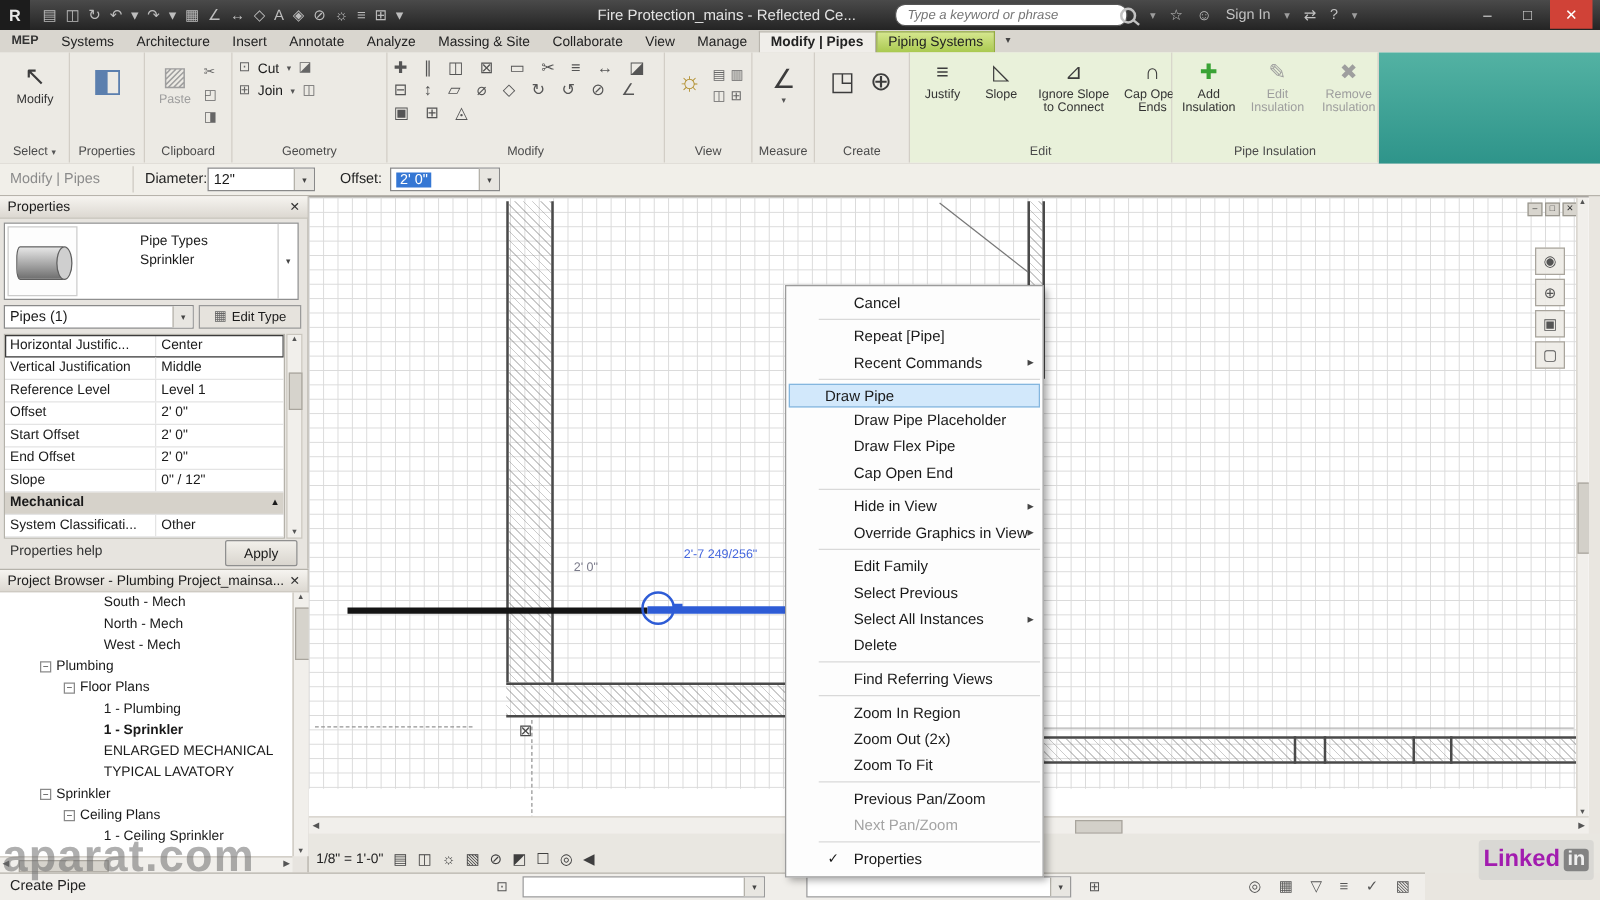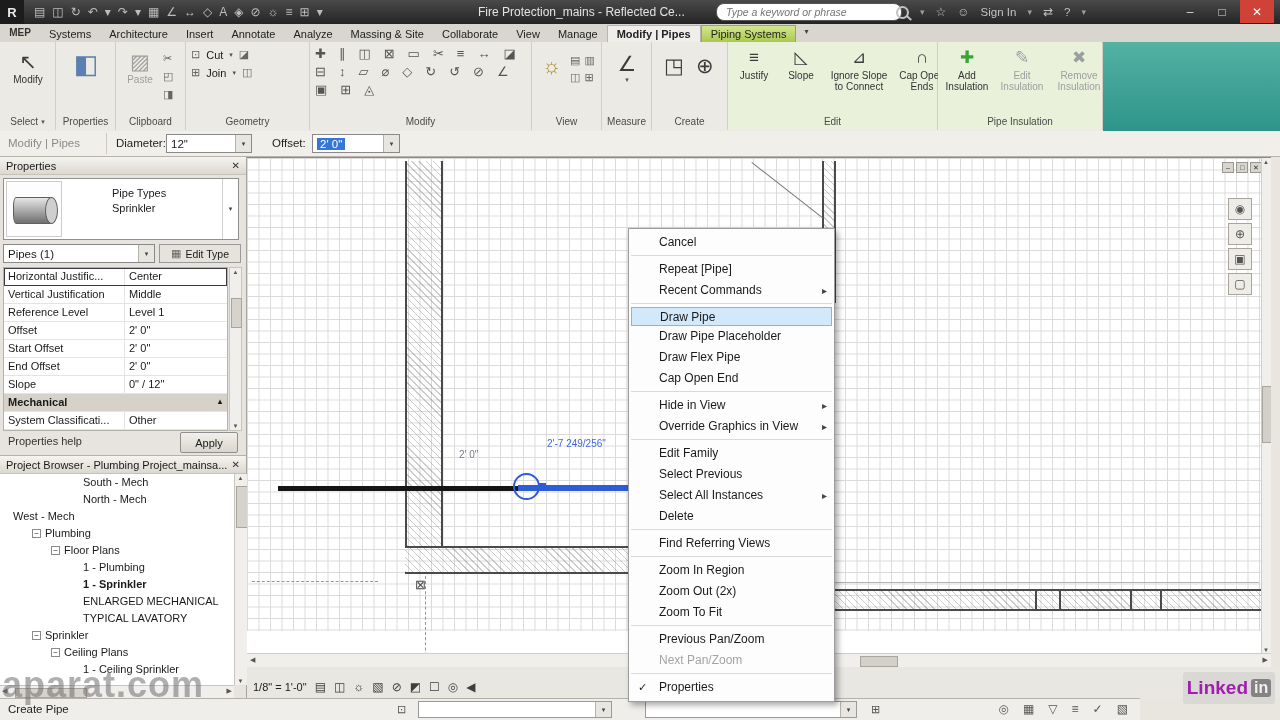--- a/index.html
+++ b/index.html
@@ -162,21 +162,21 @@
   .sb-msg{position:absolute;left:8px;top:4px;font-size:11.5px;color:#222;}
   .sb-combo{position:absolute;top:2px;height:17px;background:#fff;border:1px solid #9a9a9a;box-sizing:border-box;}
   #sb-combo1{left:418px;width:194px;} #sb-combo2{left:645px;width:212px;}
   .sb-icons{position:absolute;right:12px;top:3px;display:flex;gap:14px;font-size:12px;color:#555;}
   .sb-lone{position:absolute;left:397px;top:4px;font-size:11px;color:#555;}
   .sb-lone2{position:absolute;left:871px;top:4px;font-size:11px;color:#555;}
 
   
   .ctxmenu{position:absolute;left:628px;top:228px;width:207px;background:#fdfdfd;border:1px solid #9c9c9c;
            box-shadow:3px 3px 6px rgba(0,0,0,.35);padding:3px 0;z-index:40;box-sizing:border-box;}
-  .mi{position:relative;height:21px;line-height:21px;padding:0 24px 0 30px;font-size:12px;color:#1a1a1a;white-space:nowrap;}
+  .mi{position:relative;height:21px;line-height:21px;padding:0 24px 0 30px;font-size:12px;color:#1a1a1a;white-space:nowrap;margin-left:24px;}
   .mi.sep{margin-bottom:6px;}
   .mi.sep::after{content:"";position:absolute;left:2px;right:2px;bottom:-3px;border-top:1px solid #d9d9d9;}
   .mi.highlighted{background:#d2e8fb;border:1px solid #84b6de;height:19px;line-height:19px;margin-left:2px;margin-right:2px;
                   padding-left:28px;box-sizing:border-box;}
   .mi.disabled{color:#a4a4a4;}
   .mi-check{position:absolute;left:9px;visibility:hidden;font-size:11px;}
   .mi.checked .mi-check{visibility:visible;}
   .mi-arrow{position:absolute;right:7px;visibility:hidden;font-size:10px;color:#444;}
   .mi.arrow .mi-arrow{visibility:visible;}
 
@@ -544,21 +544,21 @@
         <div class="titem" style="padding-left: 70px;">
           <span class="texp">−</span>
           <span>South - Mech</span>
         </div>
 
         <div class="titem" style="padding-left: 70px;">
           <span class="texp">−</span>
           <span>North - Mech</span>
         </div>
 
-        <div class="titem" style="">
+        <div class="titem" style="padding-left: 70px;">
           <span class="texp">−</span>
           <span>West - Mech</span>
         </div>
 
         <div class="titem expand" style="padding-left: 32px;">
           <span class="texp">−</span>
           <span>Plumbing</span>
         </div>
 
         <div class="titem expand" style="padding-left: 51px;">

